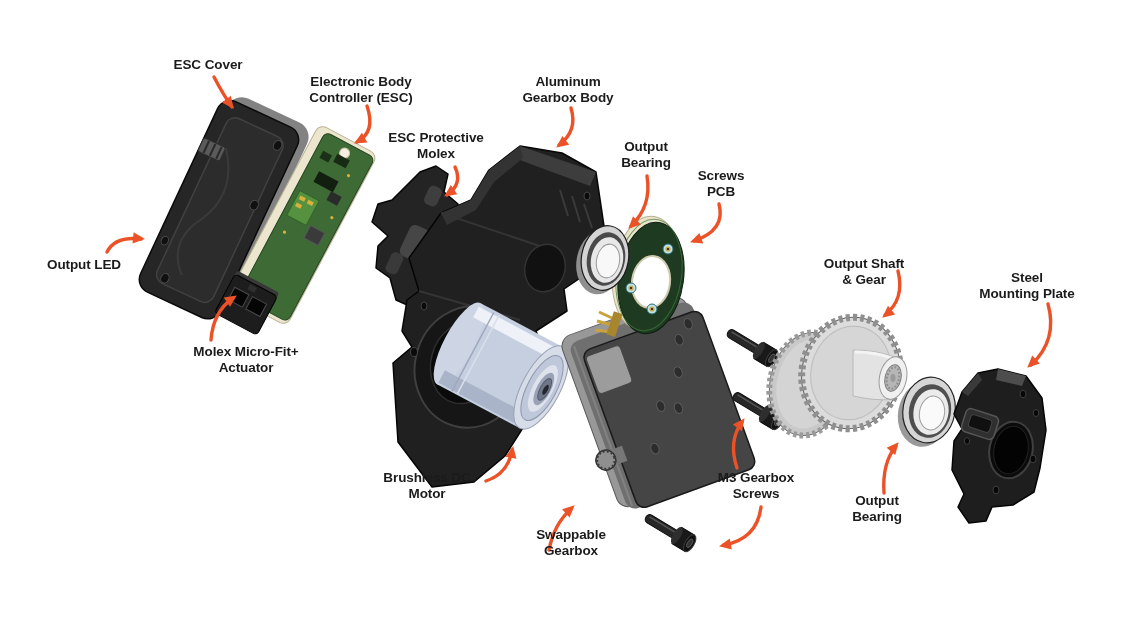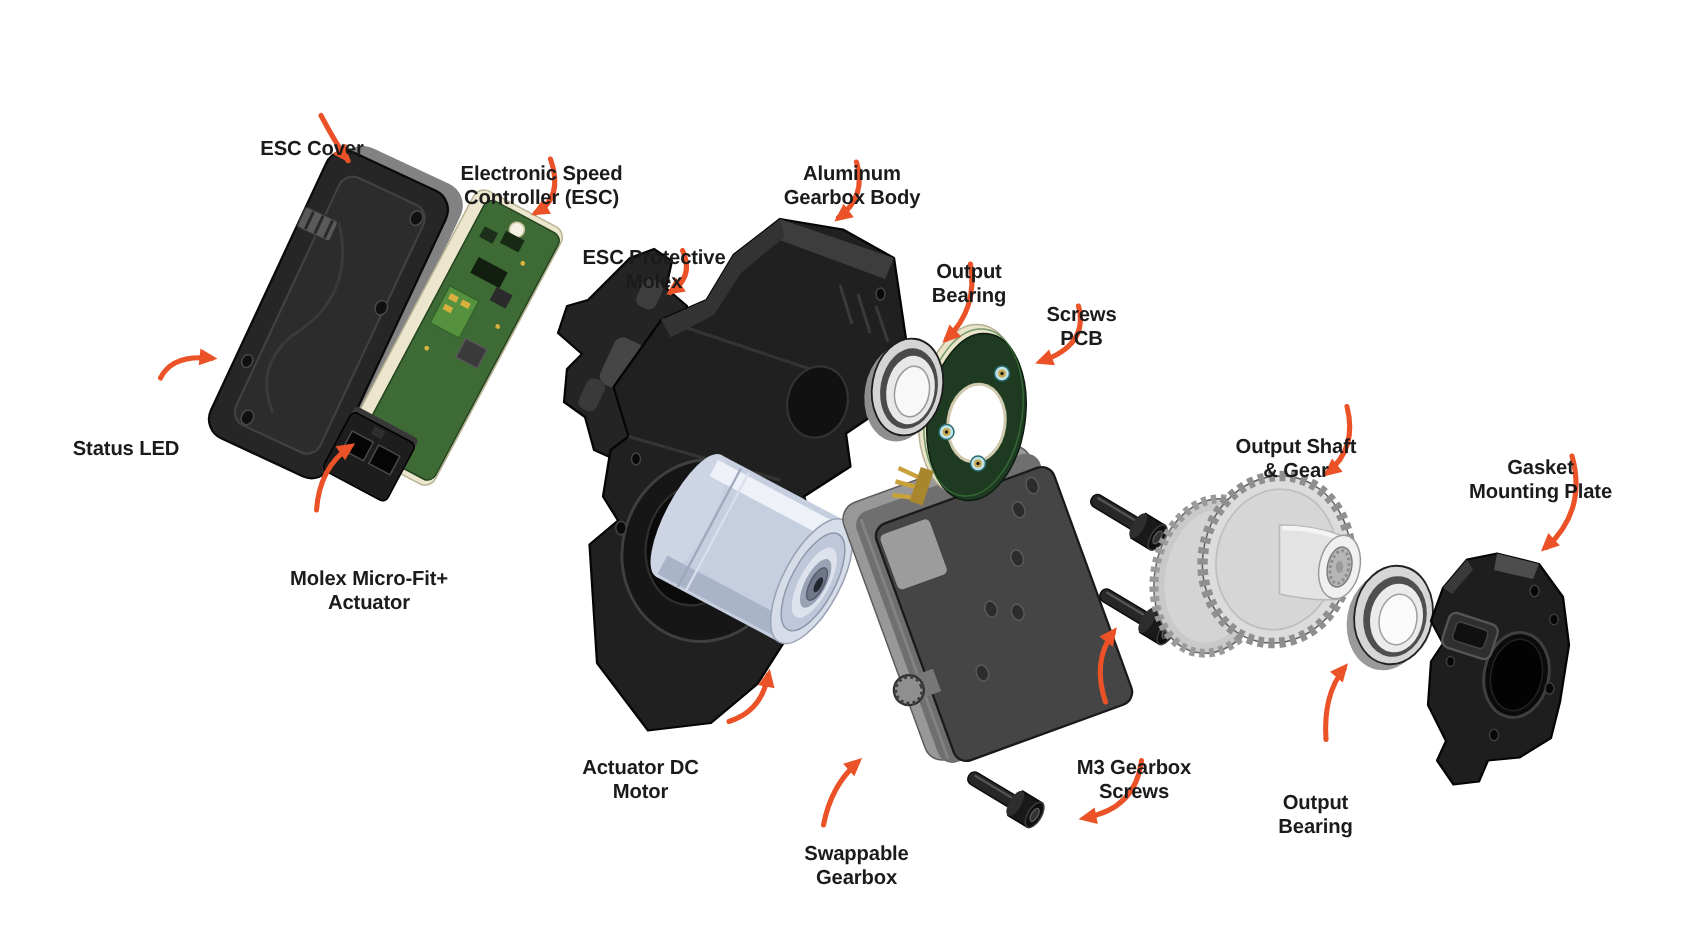--- a/index.html
+++ b/index.html
@@ -4,21 +4,21 @@
 <style>
   html,body{margin:0;padding:0;background:#ffffff;}
   .stage{
     position:relative;width:1125px;height:634px;background:#ffffff;
     font-family:"Liberation Sans","DejaVu Sans",sans-serif;overflow:hidden;
   }
   .stage svg{position:absolute;left:0;top:0;}
   .part-label{
     position:absolute;transform:translateX(-50%);
     font-size:13.5px;font-weight:700;line-height:1.18;color:#1b1b1b;
-    text-align:center;white-space:pre-line;letter-spacing:-0.1px;margin-top:34px;
+    text-align:center;white-space:pre-line;letter-spacing:-0.1px;
   }
   .arrow{stroke:#EB5227;stroke-width:3.4;fill:none;stroke-linecap:round;}
   .ahead{fill:#EB5227;stroke:none;}
 </style>
 </head>
 <body>
 
 <div class="stage">
 
   <svg width="1125" height="634" viewBox="0 0 1125 634">
@@ -244,38 +244,38 @@
       <path class="ahead" transform="translate(744,419) rotate(-53)" d="M1,0 L-11,-5.6 L-11,5.6 Z"></path>
       <path class="arrow" d="M761,507 Q757,539 724,545"></path>
       <path class="ahead" transform="translate(720,546) rotate(169)" d="M1,0 L-11,-5.6 L-11,5.6 Z"></path>
       <path class="arrow" d="M884,493 Q882,463 896,446"></path>
       <path class="ahead" transform="translate(898,443) rotate(-50)" d="M1,0 L-11,-5.6 L-11,5.6 Z"></path>
     </g>
   </svg>
 
   <div>
     <div class="part-label" style="left:208px;top:57px">ESC Cover</div>
-    <div class="part-label" style="left:361px;top:74px">Electronic Speed
+    <div class="part-label" style="left:361px;top:74px">Electronic Body
 Controller (ESC)</div>
     <div class="part-label" style="left:436px;top:130px">ESC Protective
 Molex</div>
     <div class="part-label" style="left:568px;top:74px">Aluminum
 Gearbox Body</div>
     <div class="part-label" style="left:646px;top:139px">Output
 Bearing</div>
     <div class="part-label" style="left:721px;top:168px">Screws
 PCB</div>
     <div class="part-label" style="left:864px;top:256px">Output Shaft
 &amp; Gear</div>
-    <div class="part-label" style="left:1027px;top:270px">Gasket
+    <div class="part-label" style="left:1027px;top:270px">Steel
 Mounting Plate</div>
-    <div class="part-label" style="left:84px;top:257px">Status LED</div>
+    <div class="part-label" style="left:84px;top:257px">Output LED</div>
     <div class="part-label" style="left:246px;top:344px">Molex Micro-Fit+
 Actuator</div>
-    <div class="part-label" style="left:427px;top:470px">Actuator DC
+    <div class="part-label" style="left:427px;top:470px">Brushless DC
 Motor</div>
     <div class="part-label" style="left:571px;top:527px">Swappable
 Gearbox</div>
     <div class="part-label" style="left:756px;top:470px">M3 Gearbox
 Screws</div>
     <div class="part-label" style="left:877px;top:493px">Output
 Bearing</div>
   </div>
 
 </div>

